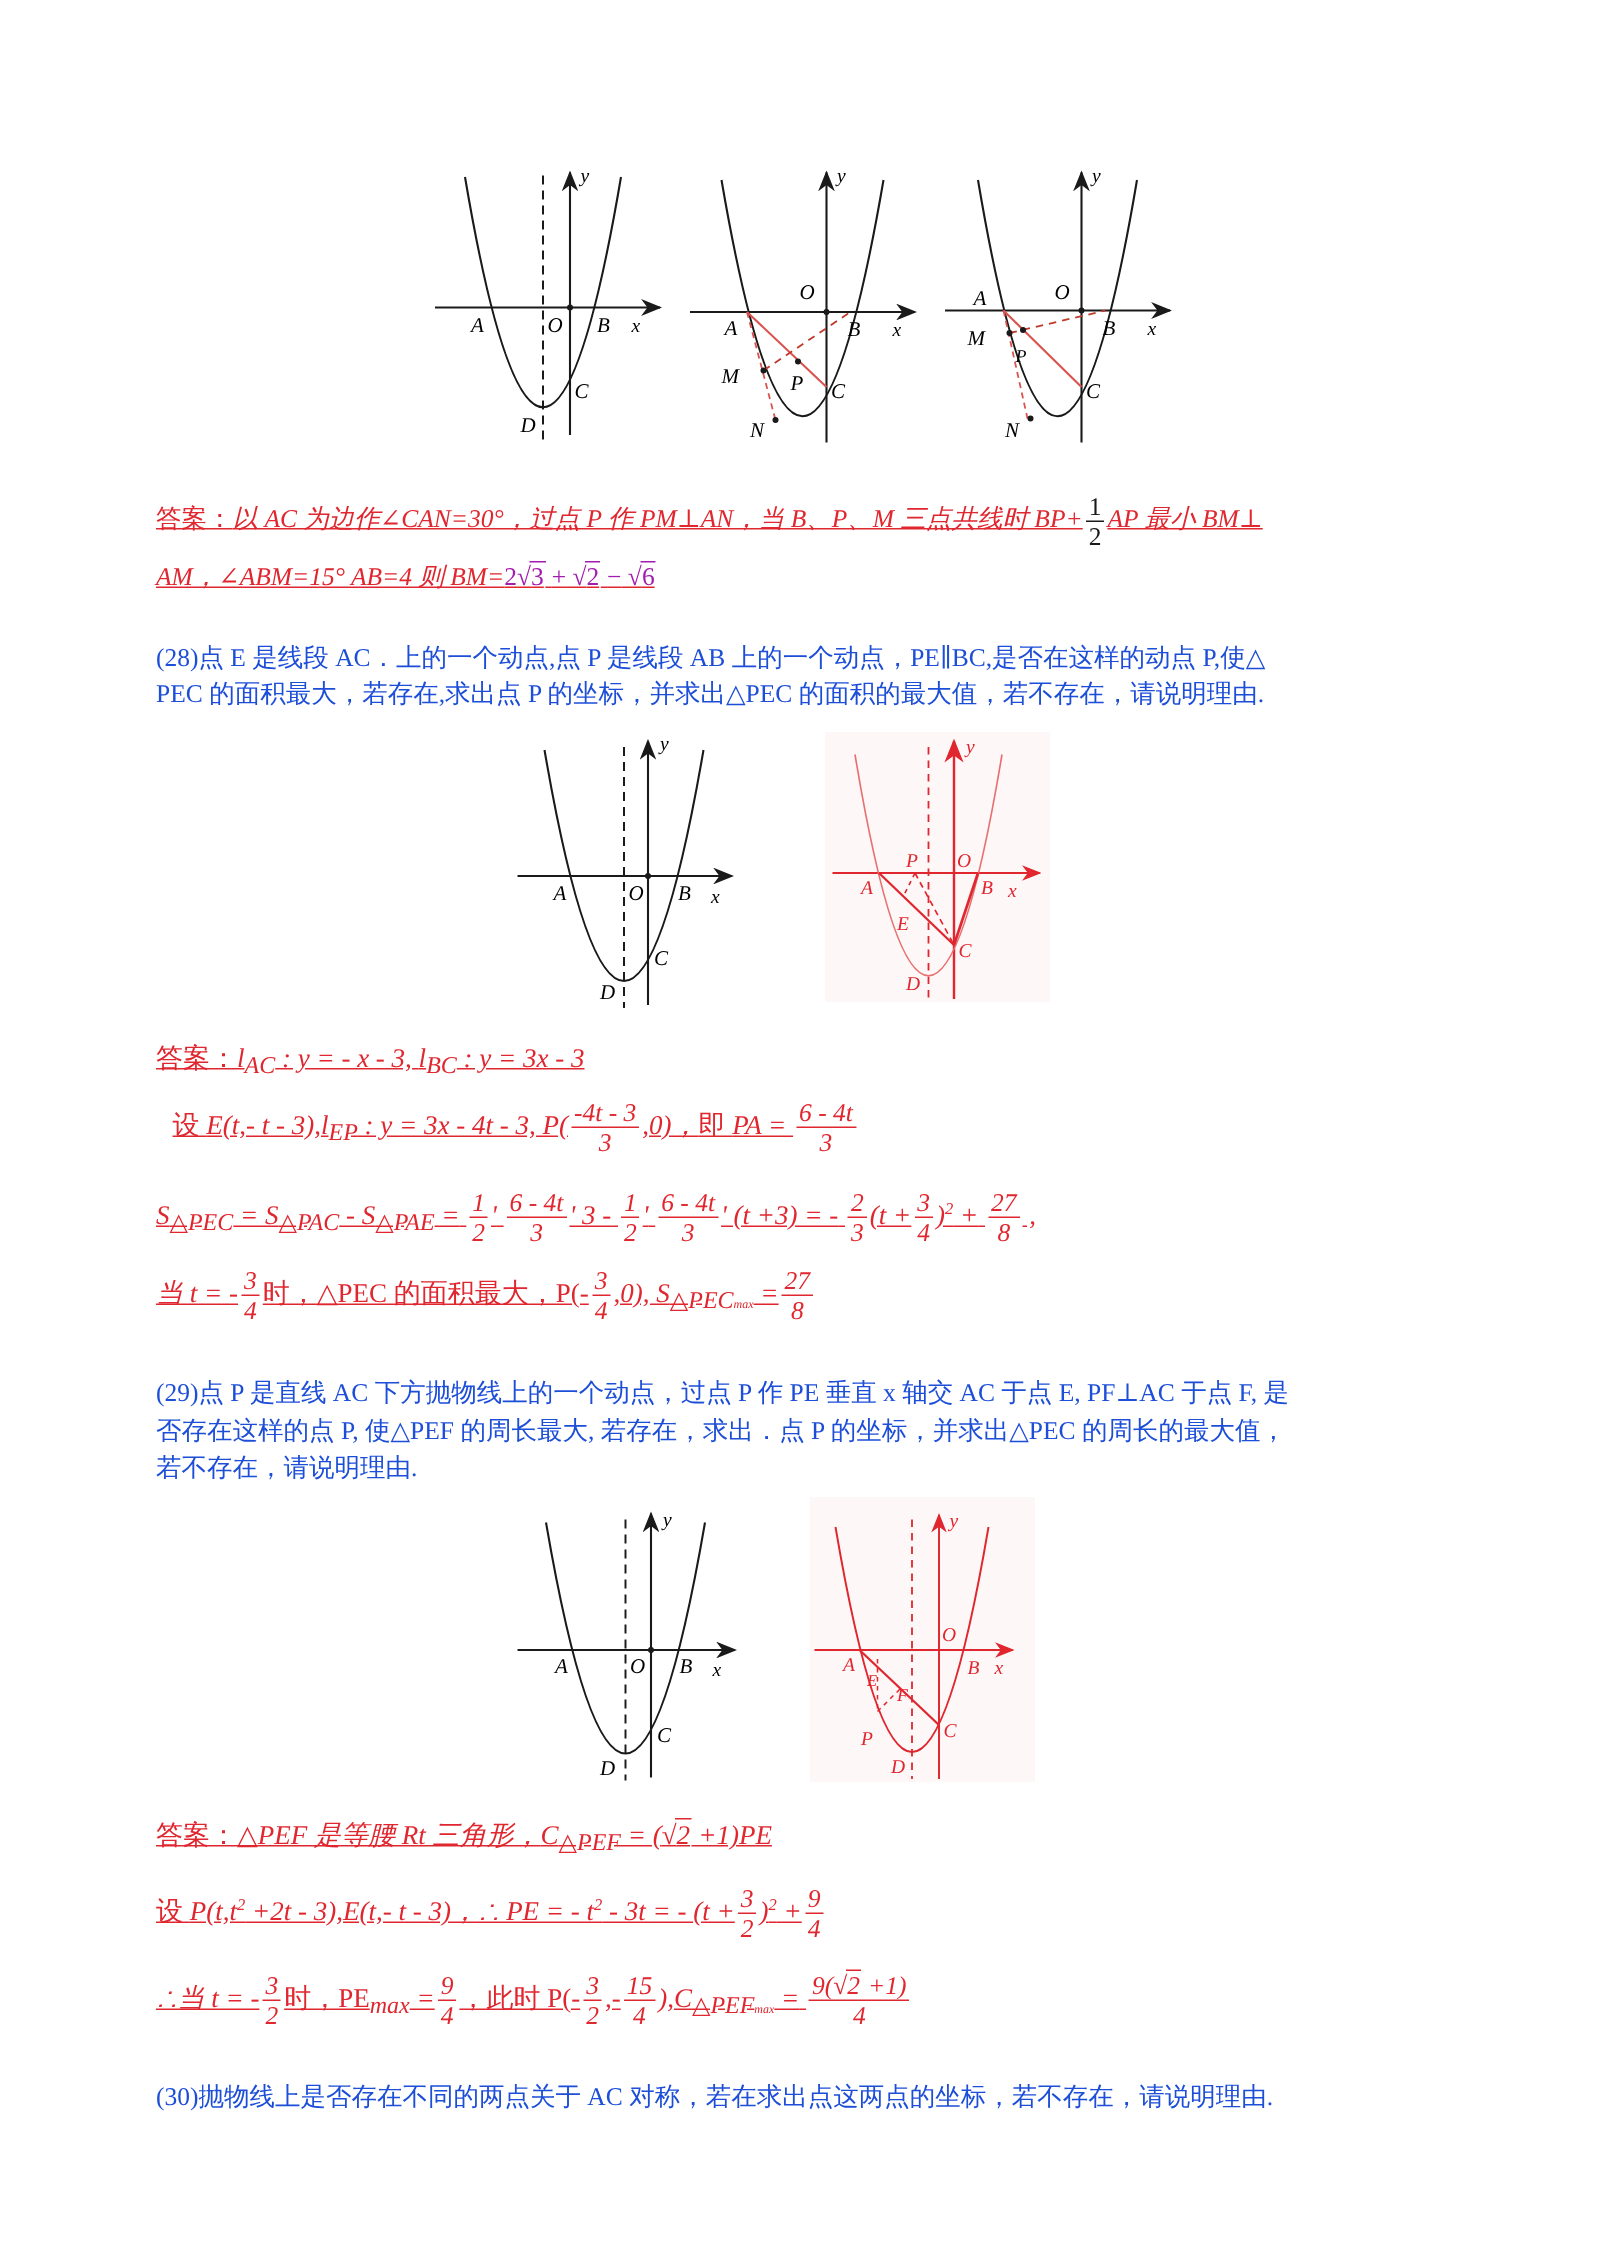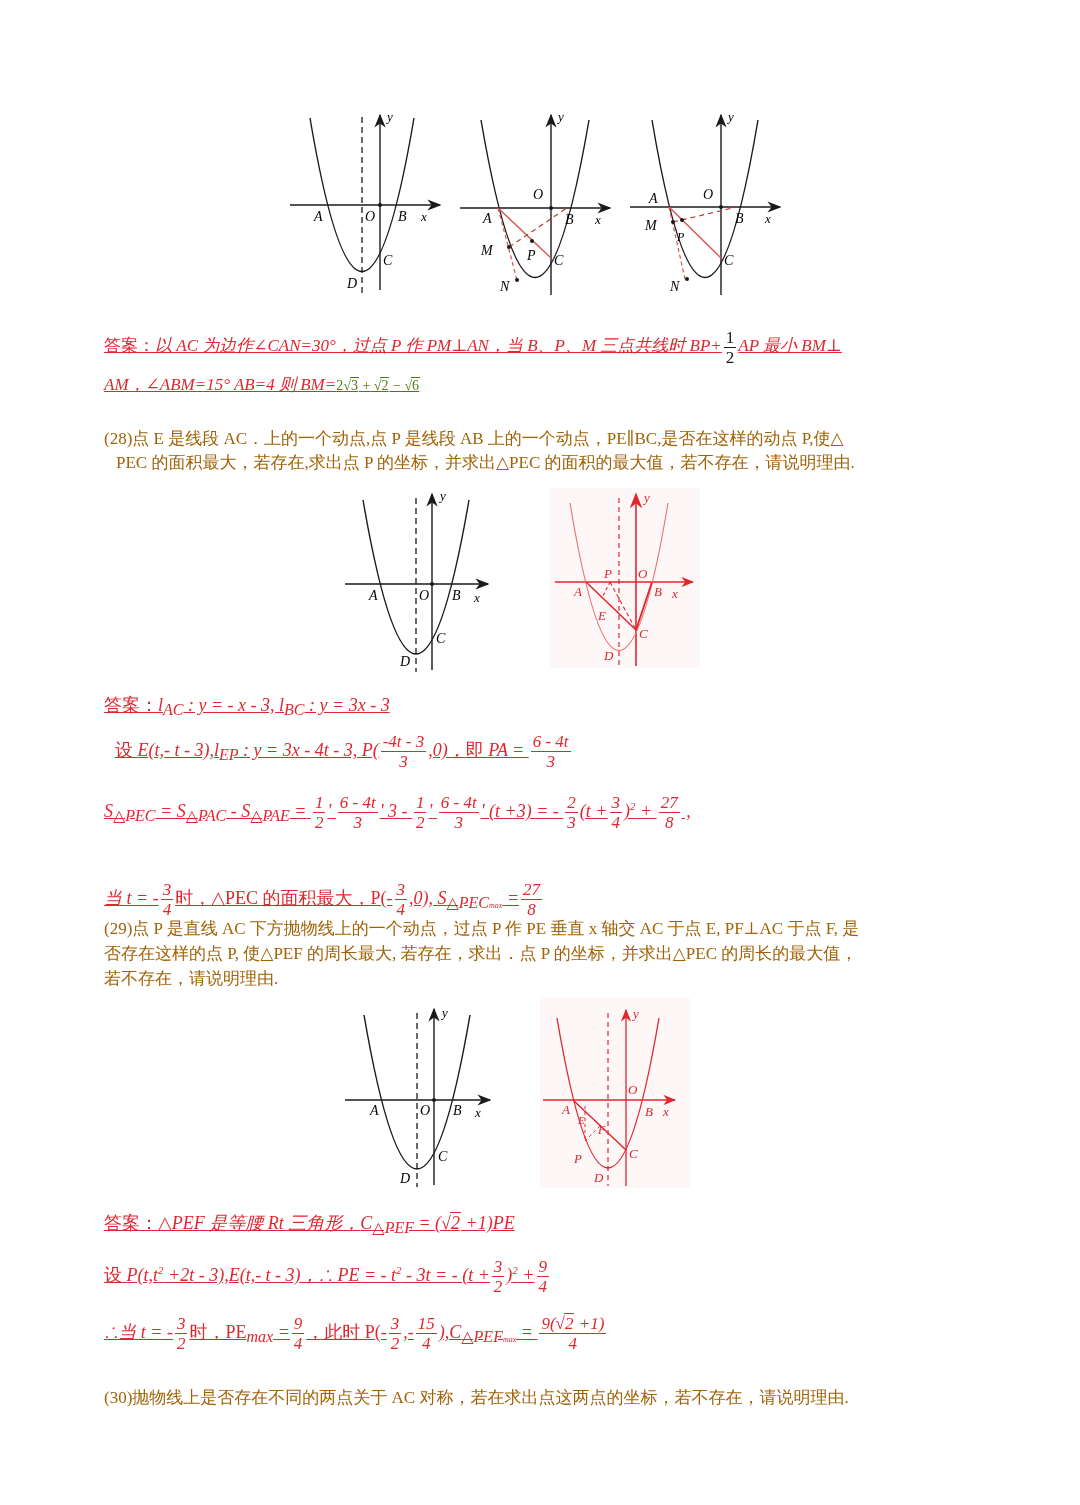--- a/index.html
+++ b/index.html
@@ -1,21 +1,21 @@
 <!DOCTYPE html>
 <html><head>
 <meta charset="utf-8">
 <style>
   html, body { margin: 0; padding: 0; background: #ffffff; }
   body { width: 1080px; height: 1505px; position: relative; overflow: hidden;
          font-family: "Liberation Serif", "DejaVu Serif", serif; color: #1a1a1a; }
   .abs { position: absolute; }
   .line { position: absolute; white-space: nowrap; font-size: 17px; line-height: 22px; }
   .red { color: #e0262e; text-decoration: underline; }
-  .black { color: #a16207; }
+  .black { color: #1d4ed8; }
   .it { font-style: italic; }
   .frac { display: inline-block; vertical-align: middle; text-align: center; margin: 0 2px; }
   .frac > span { display: block; line-height: 19px; font-size: 17px; }
   .frac > span.num { border-bottom: 1px solid currentColor; padding: 0 2px; }
   .sub { font-size: 16px; vertical-align: -4px; font-style: italic; }
   .sup { font-size: 11px; vertical-align: 7px; }
   .sqrt { border-top: 1px solid currentColor; padding: 0 1px; margin-left: -1px; }
   svg text { font-family: "Liberation Serif", "DejaVu Serif", serif; font-style: italic; }
 </style>
 </head>
@@ -92,27 +92,27 @@
   <text x="99" y="160" font-size="14">C</text>
   <text x="20" y="125" font-size="14">M</text>
   <text x="52" y="136" font-size="12">P</text>
   <text x="45" y="186" font-size="14">N</text>
 </svg>
 
 <div class="line red" style="left:104px;top:328px;">
   <span>答案：</span><span class="it">以 AC 为边作∠CAN=30°，过点 P 作 PM⊥AN，当 B、P、M 三点共线时 BP+</span><span class="frac black" style="color:#1a1a1a"><span class="num">1</span><span>2</span></span><span class="it">AP 最小 BM⊥</span>
 </div>
 <div class="line red" style="left:104px;top:374px;">
-  <span class="it">AM，∠ABM=15° AB=4 则 BM=</span><span style="color:#4d7c0f;font-size:14px"><span>2</span>√<span class="sqrt">3</span> <span>+</span> √<span class="sqrt">2</span> <span>−</span> √<span class="sqrt">6</span></span>
+  <span class="it">AM，∠ABM=15° AB=4 则 BM=</span><span style="color:#a21caf;font-size:17px"><span>2</span>√<span class="sqrt">3</span> <span>+</span> √<span class="sqrt">2</span> <span>−</span> √<span class="sqrt">6</span></span>
 </div>
 
 <div class="line black" style="left:104px;top:428px;">
   <span>(28)</span><span>点 E 是线段 AC．上的一个动点,点 P 是线段 AB 上的一个动点，PE∥BC,是否在这样的动点 P,使△</span>
 </div>
-<div class="line black" style="left:116px;top:452px;">
+<div class="line black" style="left:104px;top:452px;">
   <span>PEC 的面积最大，若存在,求出点 P 的坐标，并求出△PEC 的面积的最大值，若不存在，请说明理由.</span>
 </div>
 
 <svg class="abs" style="left:340px;top:488px" width="155" height="185" viewBox="0 0 155 185">
   <defs>
       <marker id="ar4" markerWidth="10" markerHeight="8" refX="9" refY="4" orient="auto">
         <path d="M0,0 L10,4 L0,8 L3,4z" fill="#1a1a1a"></path>
       </marker>
     </defs>
   <line x1="5" y1="96" x2="148" y2="96" stroke="#1a1a1a" stroke-width="1.4" marker-end="url(#ar4)"></line>
@@ -163,21 +163,21 @@
 </div>
 <div class="line red it" style="left:104px;top:784px;font-size:18px;line-height:44px;">
   <span>S</span><span class="sub">△PEC</span><span> = S</span><span class="sub">△PAC</span><span> - S</span><span class="sub">△PAE</span><span> =</span>
   <span class="frac"><span class="num">1</span><span>2</span></span><span>'</span>
   <span class="frac"><span class="num">6 - 4t</span><span>3</span></span><span>' 3 -</span>
   <span class="frac"><span class="num">1</span><span>2</span></span><span>'</span>
   <span class="frac"><span class="num">6 - 4t</span><span>3</span></span><span>' (t +3) = -</span>
   <span class="frac"><span class="num">2</span><span>3</span></span><span>(t +</span><span class="frac"><span class="num">3</span><span>4</span></span><span>)</span><span class="sup">2</span><span> +</span>
   <span class="frac"><span class="num">27</span><span>8</span></span><span> ,</span>
 </div>
-<div class="line red it" style="left:104px;top:840px;font-size:18px;line-height:44px;margin-top:36px;">
+<div class="line red it" style="left:104px;top:840px;font-size:18px;line-height:44px;">
   <span>当 t = -</span><span class="frac"><span class="num">3</span><span>4</span></span><span style="font-style:normal">时，△PEC 的面积最大，P(-</span><span class="frac"><span class="num">3</span><span>4</span></span><span>,0), S</span><span class="sub">△PEC</span><span class="sub" style="font-size:8px">max</span><span> =</span><span class="frac"><span class="num">27</span><span>8</span></span>
 </div>
 
 <div class="line black" style="left:104px;top:918px;">
   <span>(29)</span><span>点 P 是直线 AC 下方抛物线上的一个动点，过点 P 作 PE 垂直 x 轴交 AC 于点 E,  PF⊥AC 于点 F, 是</span>
 </div>
 <div class="line black" style="left:104px;top:943px;">
   <span>否存在这样的点 P, 使△PEF 的周长最大, 若存在，求出．点 P 的坐标，并求出△PEC 的周长的最大值，</span>
 </div>
 <div class="line black" style="left:104px;top:968px;">

